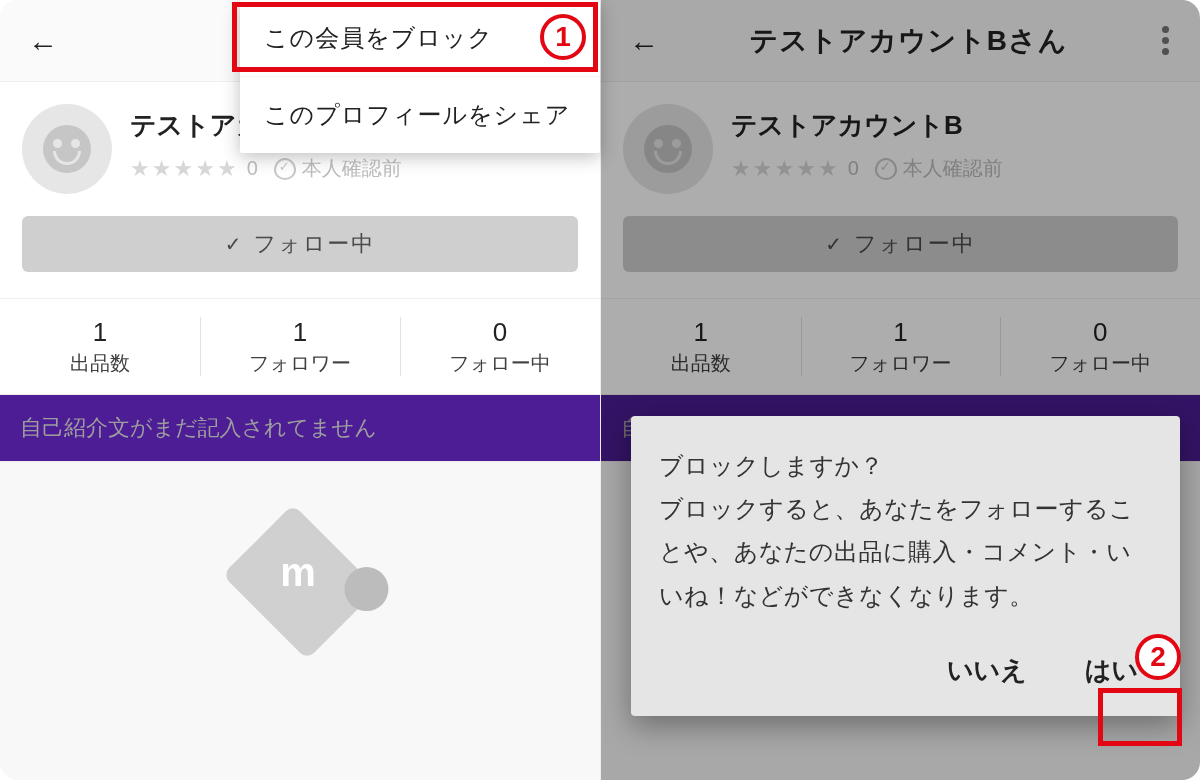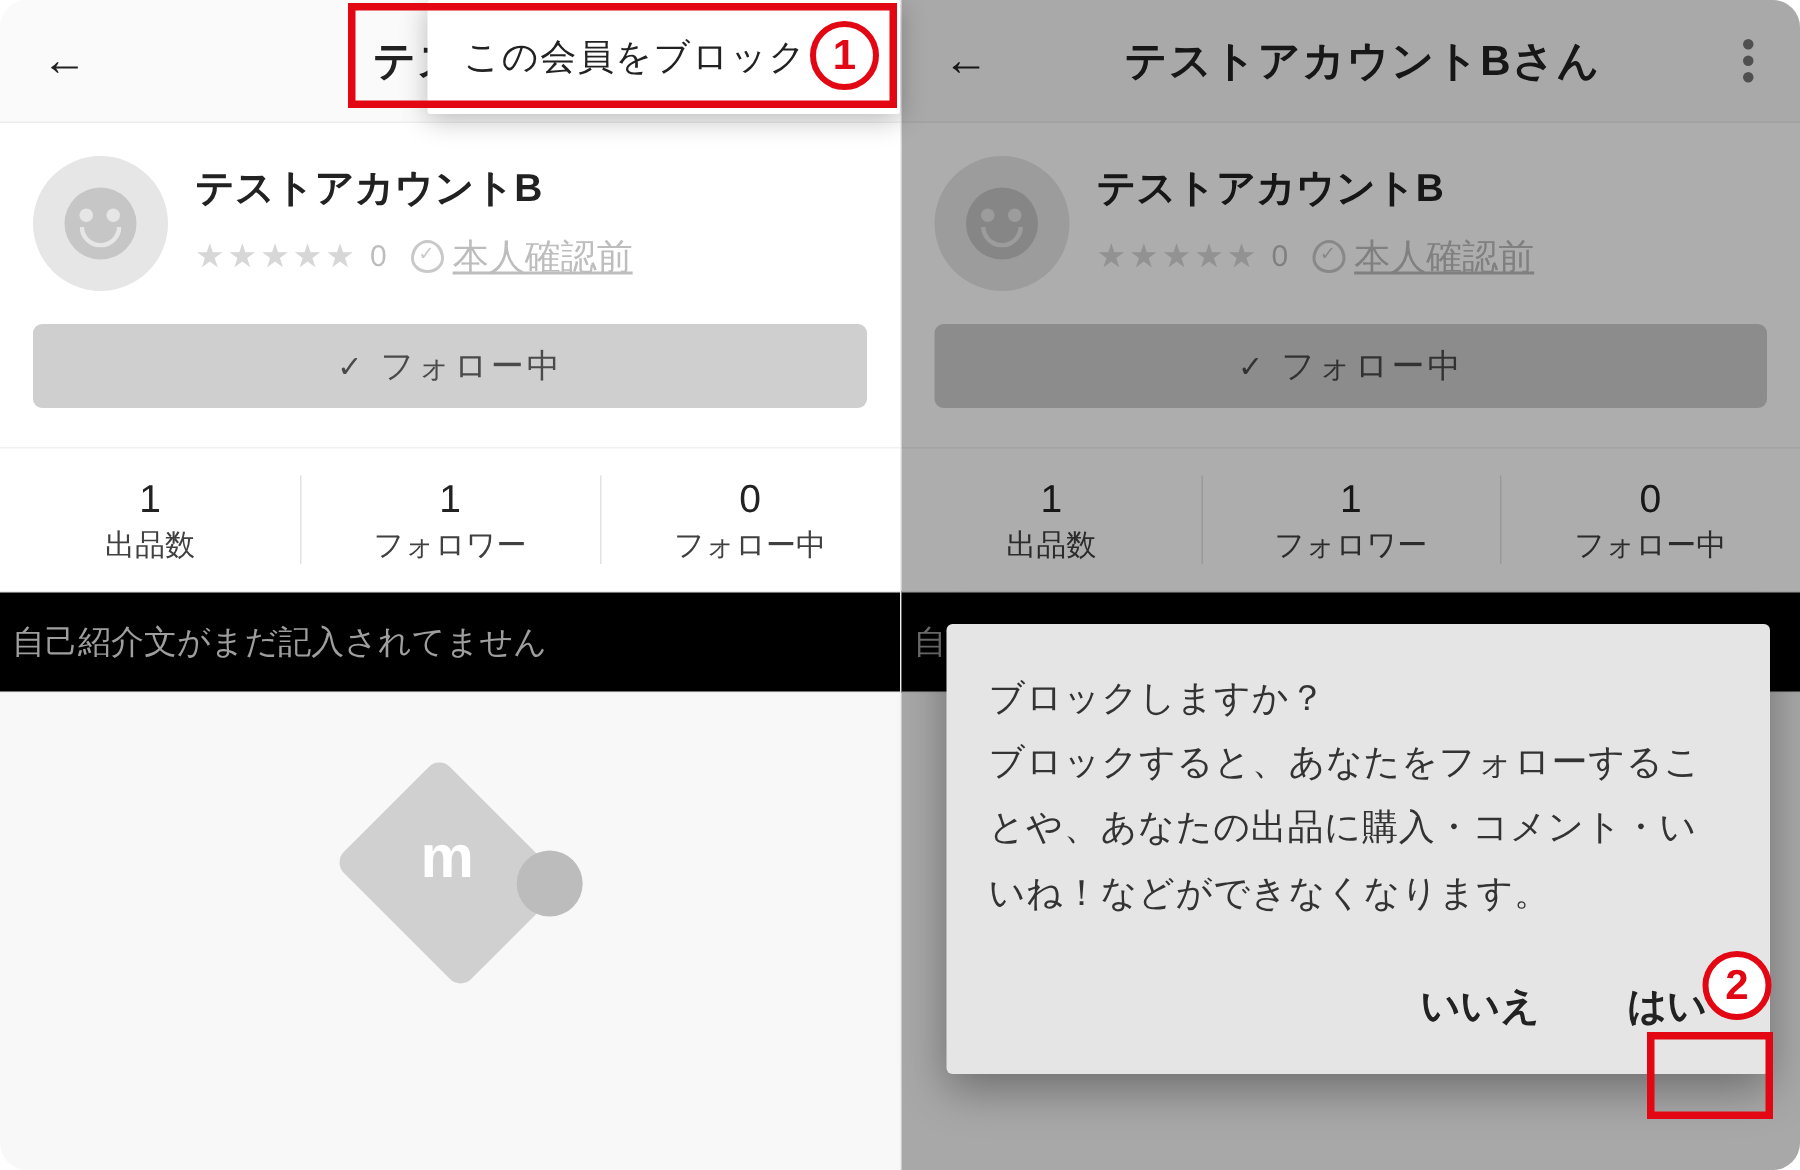--- a/index.html
+++ b/index.html
@@ -20,44 +20,44 @@
   .avatar { width: 90px; height: 90px; border-radius: 50%; background: #e6e6e6; display: flex; align-items: center; justify-content: center; margin-right: 18px; flex-shrink: 0; }
   .avatar .face { width: 48px; height: 48px; border-radius: 50%; background: #c6c6c6; position: relative; }
   .avatar .face::before { content: ""; position: absolute; width: 9px; height: 9px; background: #e6e6e6; border-radius: 50%; top: 14px; left: 10px; box-shadow: 18px 0 0 #e6e6e6; }
   .avatar .face::after { content: ""; position: absolute; width: 22px; height: 11px; border: 3px solid #e6e6e6; border-top: none; border-radius: 0 0 22px 22px; bottom: 8px; left: 10px; }
   .pname { font-size: 26px; font-weight: 700; color: #222; margin-top: 4px; margin-bottom: 12px; }
   .pmeta { display: flex; align-items: center; color: #bdbdbd; font-size: 20px; }
   .stars { color: #d7d7d7; letter-spacing: 2px; font-size: 22px; margin-right: 8px; }
   .ratecount { color: #bdbdbd; margin-right: 16px; }
   .shield { width: 22px; height: 22px; border: 2px solid #c9c9c9; border-radius: 50% 50% 50% 50% / 55% 55% 45% 45%; margin-right: 6px; position: relative; }
   .shield::after { content: "✓"; position: absolute; font-size: 13px; color: #c9c9c9; left: 3px; top: -1px; }
-  .verify { color: #bdbdbd; font-size: 24px; text-decoration: underline; }
+  .verify { color: #bdbdbd; font-size: 20px; }
 
   .follow-btn { margin-top: 22px; background: #cfcfcf; color: #4a4a4a; height: 56px; border-radius: 6px; display: flex; align-items: center; justify-content: center; font-size: 22px; letter-spacing: 2px; }
   .follow-btn .chk { margin-right: 10px; font-size: 20px; }
 
   
   .stats { display: flex; background: #fff; border-top: 1px solid #f0f0f0; height: 96px; }
   .stat { flex: 1; display: flex; flex-direction: column; align-items: center; justify-content: center; position: relative; }
   .stat + .stat::before { content: ""; position: absolute; left: 0; top: 18px; bottom: 18px; width: 1px; background: #e2e2e2; }
   .stat .num { font-size: 26px; color: #222; font-weight: 500; }
   .stat .lbl { font-size: 20px; color: #404040; margin-top: 2px; }
 
   
-  .bio { padding: 18px 8px; background: #000000; color: #9e9e9e; font-size: 22px; border-top: 1px solid #eee; border-bottom: 1px solid #eee; }
+  .bio { padding: 18px 20px; background: #4c1d95; color: #9e9e9e; font-size: 22px; border-top: 1px solid #eee; border-bottom: 1px solid #eee; }
 
   
   .empty { flex: 1; display: flex; flex-direction: column; align-items: center; justify-content: center; padding-top: 40px; }
   .empty .box { width: 120px; height: 100px; background: #d0d0d0; transform: rotate(45deg); border-radius: 10px; position: relative; margin-bottom: 50px; margin-top: 30px; }
   .empty .box::after { content: ""; position: absolute; width: 44px; height: 44px; border-radius: 50%; background: #bcbcbc; top: -14px; right: -14px; }
   .empty .box .m { position: absolute; transform: rotate(-45deg); color: #fff; font-size: 40px; font-weight: 600; left: 34px; top: 22px; }
   .empty .msg { color: #888; font-size: 24px; letter-spacing: 1px; }
 
   
-  .menu { position: absolute; top: 0; right: 0; width: 315px; background: #fff; box-shadow: 0 4px 18px rgba(0,0,0,0.25); border-radius: 2px; z-index: 20; margin-left: 19px; }
+  .menu { position: absolute; top: 0; right: 0; width: 360px; background: #fff; box-shadow: 0 4px 18px rgba(0,0,0,0.25); border-radius: 2px; z-index: 20; margin-left: 19px; }
   .menu .item { padding: 22px 24px; font-size: 24px; color: #222; letter-spacing: 1px; }
   .menu .item + .item { border-top: 1px solid #f3f3f3; }
 
   
   .dim { position: absolute; inset: 0; background: rgba(0,0,0,0.32); z-index: 10; }
 
   
   .dialog { position: absolute; left: 30px; right: 20px; top: 416px; background: #e5e5e5; border-radius: 4px; box-shadow: 0 10px 30px rgba(0,0,0,0.35); z-index: 20; padding: 28px 28px 20px 28px; }
   .dialog .body { font-size: 24px; color: #333; line-height: 1.8; letter-spacing: 0.5px; }
   .dialog .actions { display: flex; justify-content: flex-end; gap: 30px; margin-top: 28px; font-size: 26px; font-weight: 600; color: #222; }
@@ -117,20 +117,21 @@
   <div class="bio">自己紹介文がまだ記入されてません</div>
 
   <div class="empty">
     <div class="box">
         <div class="m">m</div>
       </div>
   </div>
 
   <div class="menu">
     <div class="item">この会員をブロック</div>
+    <div class="item">このプロフィールをシェア</div>
   </div>
 
   <div class="hl" style="left:232px; top:2px; width:366px; height:70px;"></div>
   <div class="badge" style="left:540px; top:14px;">1</div>
 </div>
 
 <div class="pane">
 
   <div class="header">
     <div class="back">←</div>

